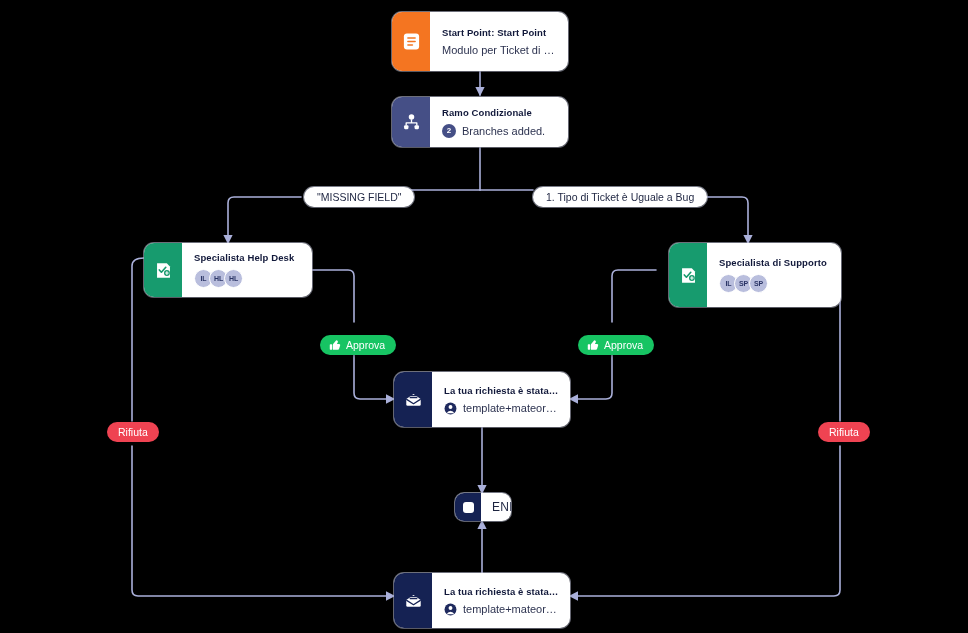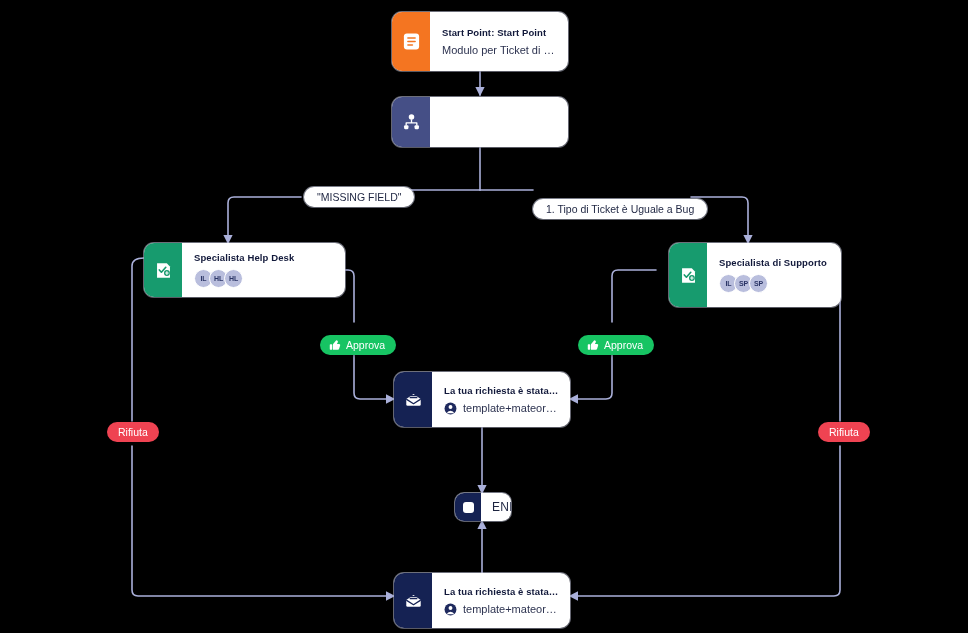--- a/index.html
+++ b/index.html
@@ -233,26 +233,33 @@
 
   <div class="node" style="left:392px; top:97px; width:176px; height:50px;">
     <div class="icon-col icon-navyblue">
       <svg class="glyph" viewBox="0 0 20 20" aria-hidden="true">
         <circle cx="10" cy="4.2" r="2.9" fill="#ffffff"></circle>
         <path d="M10 7.4 L10 10.4 M4.4 10.4 L15.6 10.4 M4.4 10.4 L4.4 12.6 M15.6 10.4 L15.6 12.6" stroke="#ffffff" stroke-width="1.4" fill="none" stroke-linecap="round"></path>
         <rect x="2.2" y="12.8" width="4.6" height="4.2" rx="1.1" fill="#ffffff"></rect>
         <rect x="13.2" y="12.8" width="4.6" height="4.2" rx="1.1" fill="#ffffff"></rect>
       </svg>
     </div>
+    <div class="body">
+      <div class="title">Ramo Condizionale</div>
+      <div class="row">
+        <span style="width:14px;height:14px;border-radius:50%;background:#454f86;color:#fff;font-size:8px;font-weight:bold;display:flex;align-items:center;justify-content:center;flex:0 0 14px;">2</span>
+        <span class="sub">Branches added.</span>
+      </div>
+    </div>
   </div>
 
   <div class="cond-pill" style="left:304px; top:187px;">"MISSING FIELD"</div>
-  <div class="cond-pill" style="left:533px; top:187px;margin-top:12px;">1. Tipo di Ticket è Uguale a Bug</div>
-
-  <div class="node" style="left:144px; top:243px; width:201px; height:54px;">
+  <div class="cond-pill" style="left:533px; top:187px;">1. Tipo di Ticket è Uguale a Bug</div>
+
+  <div class="node" style="left:144px; top:243px; width:168px; height:54px;">
     <div class="icon-col icon-green">
       <svg class="glyph" viewBox="0 0 20 20" aria-hidden="true">
         <path d="M3.2 2.4 h10.2 l3.4 3.4 v11.8 h-13.6 z" fill="#ffffff"></path>
         <path d="M5.6 9.4 l2.2 2.4 l4.6 -5.2" stroke="#179b6e" stroke-width="1.7" fill="none" stroke-linecap="round" stroke-linejoin="round"></path>
         <circle cx="13.6" cy="12.6" r="3.1" fill="#179b6e"></circle>
         <path d="M13.6 11 v3.2 M12.2 12.6 h2.8" stroke="#ffffff" stroke-width="1.1" stroke-linecap="round"></path>
       </svg>
     </div>
     <div class="body">
       <div class="title">Specialista Help Desk</div>

